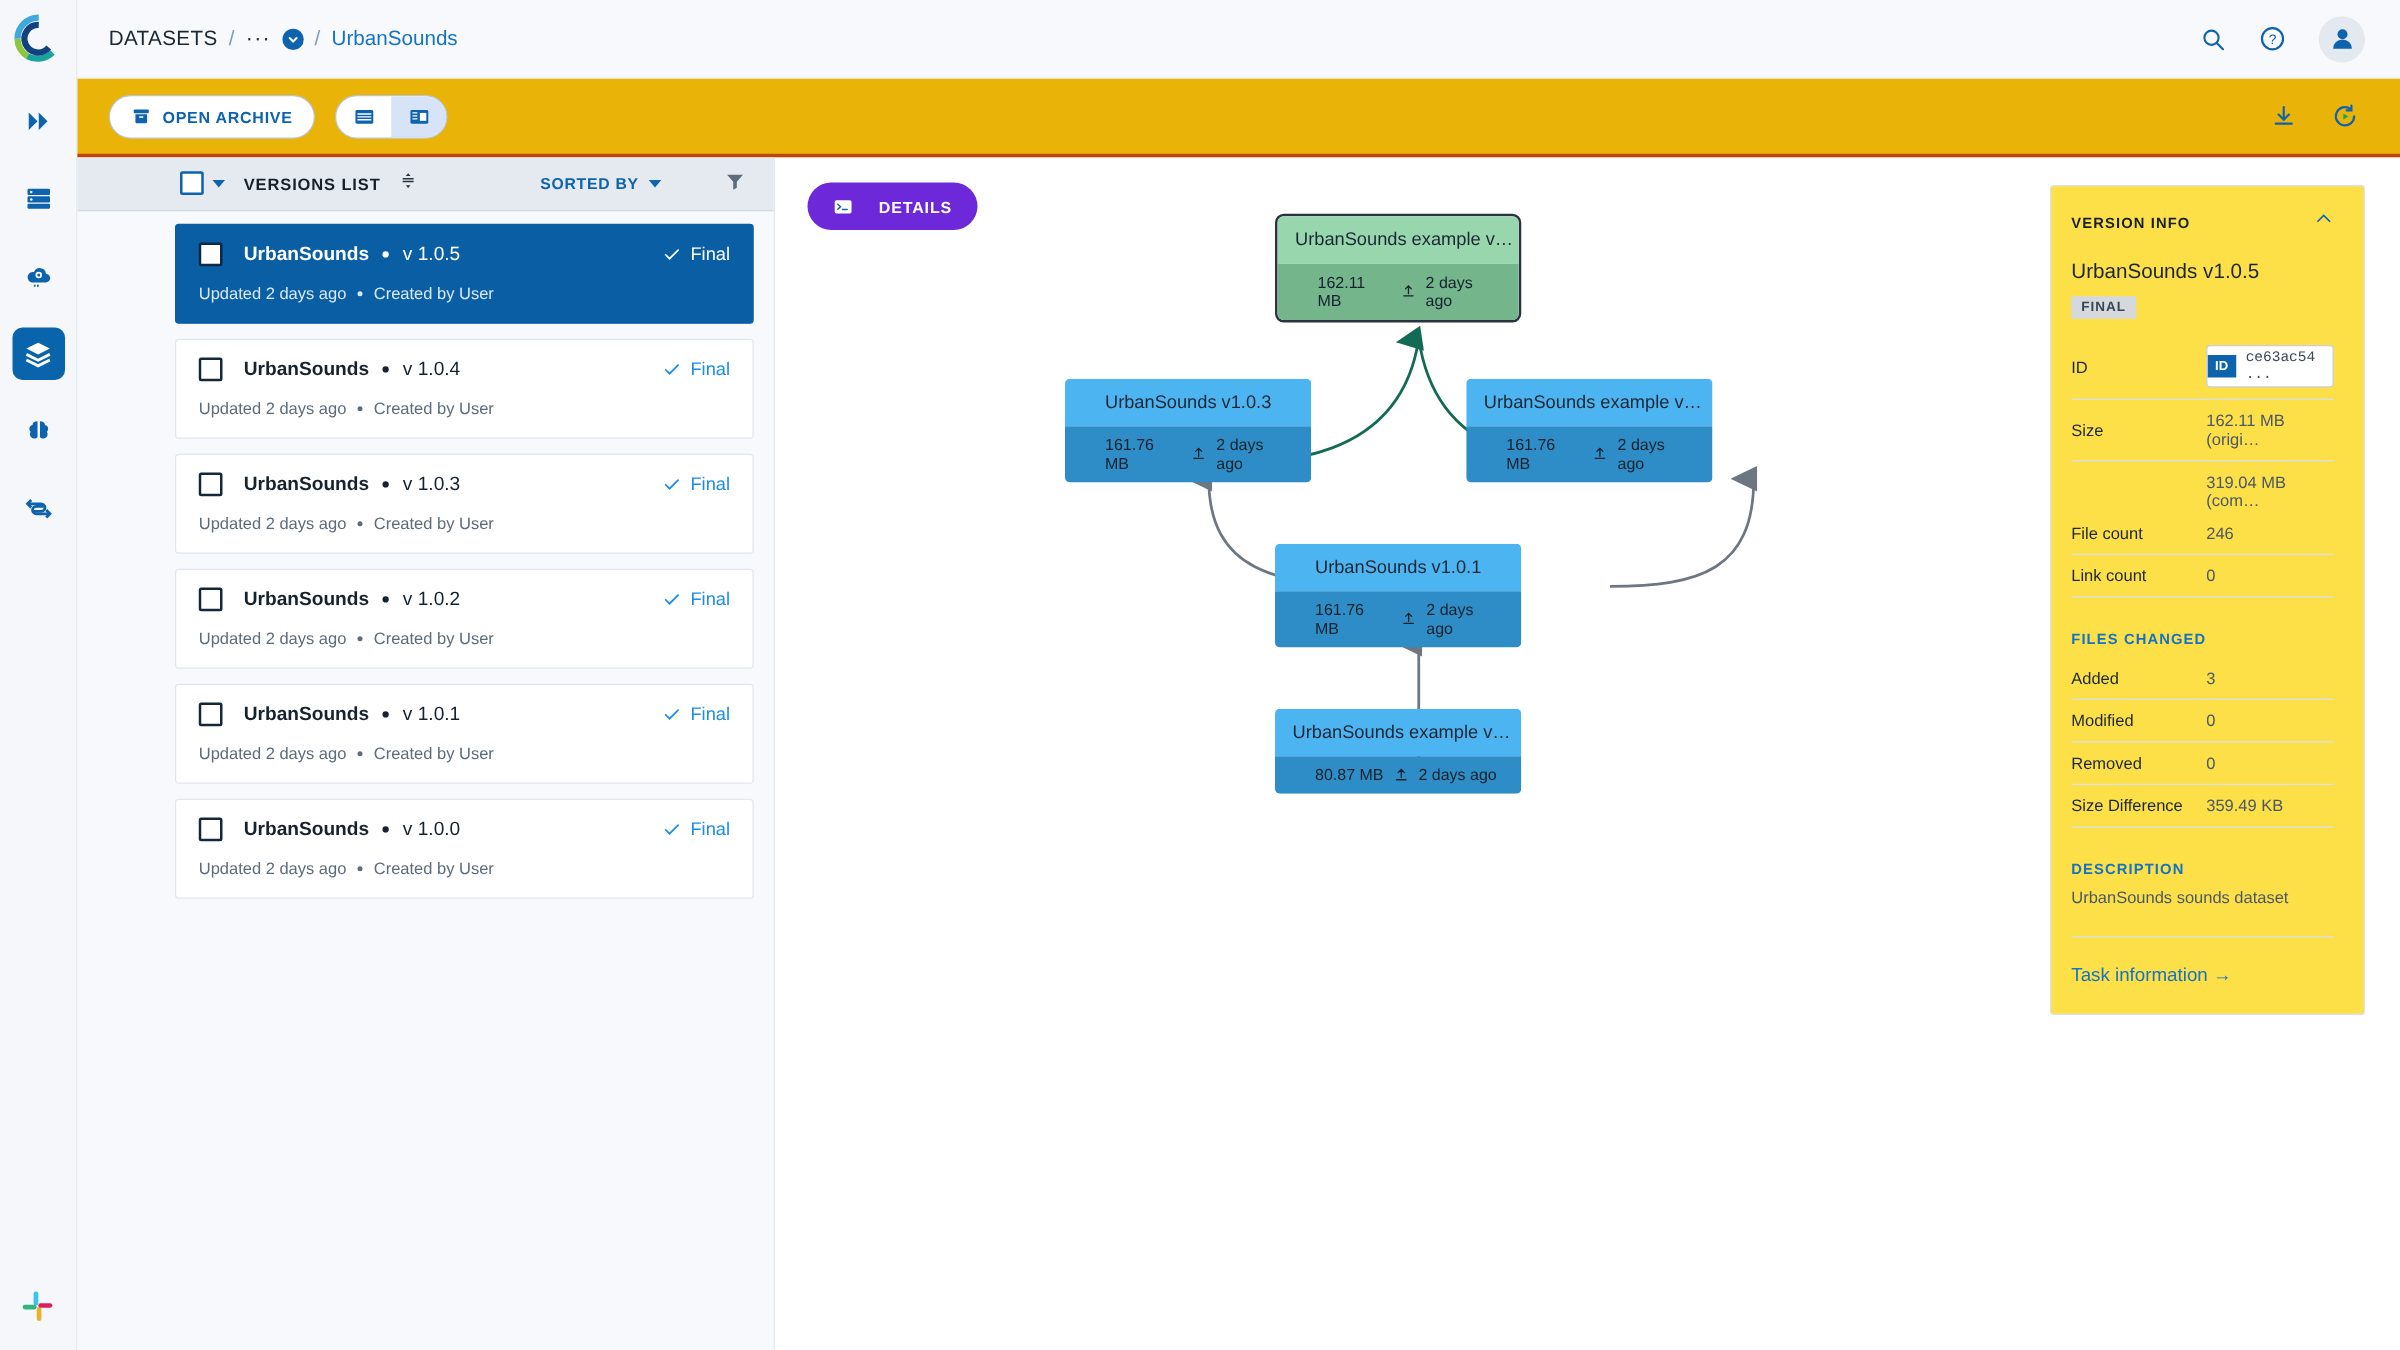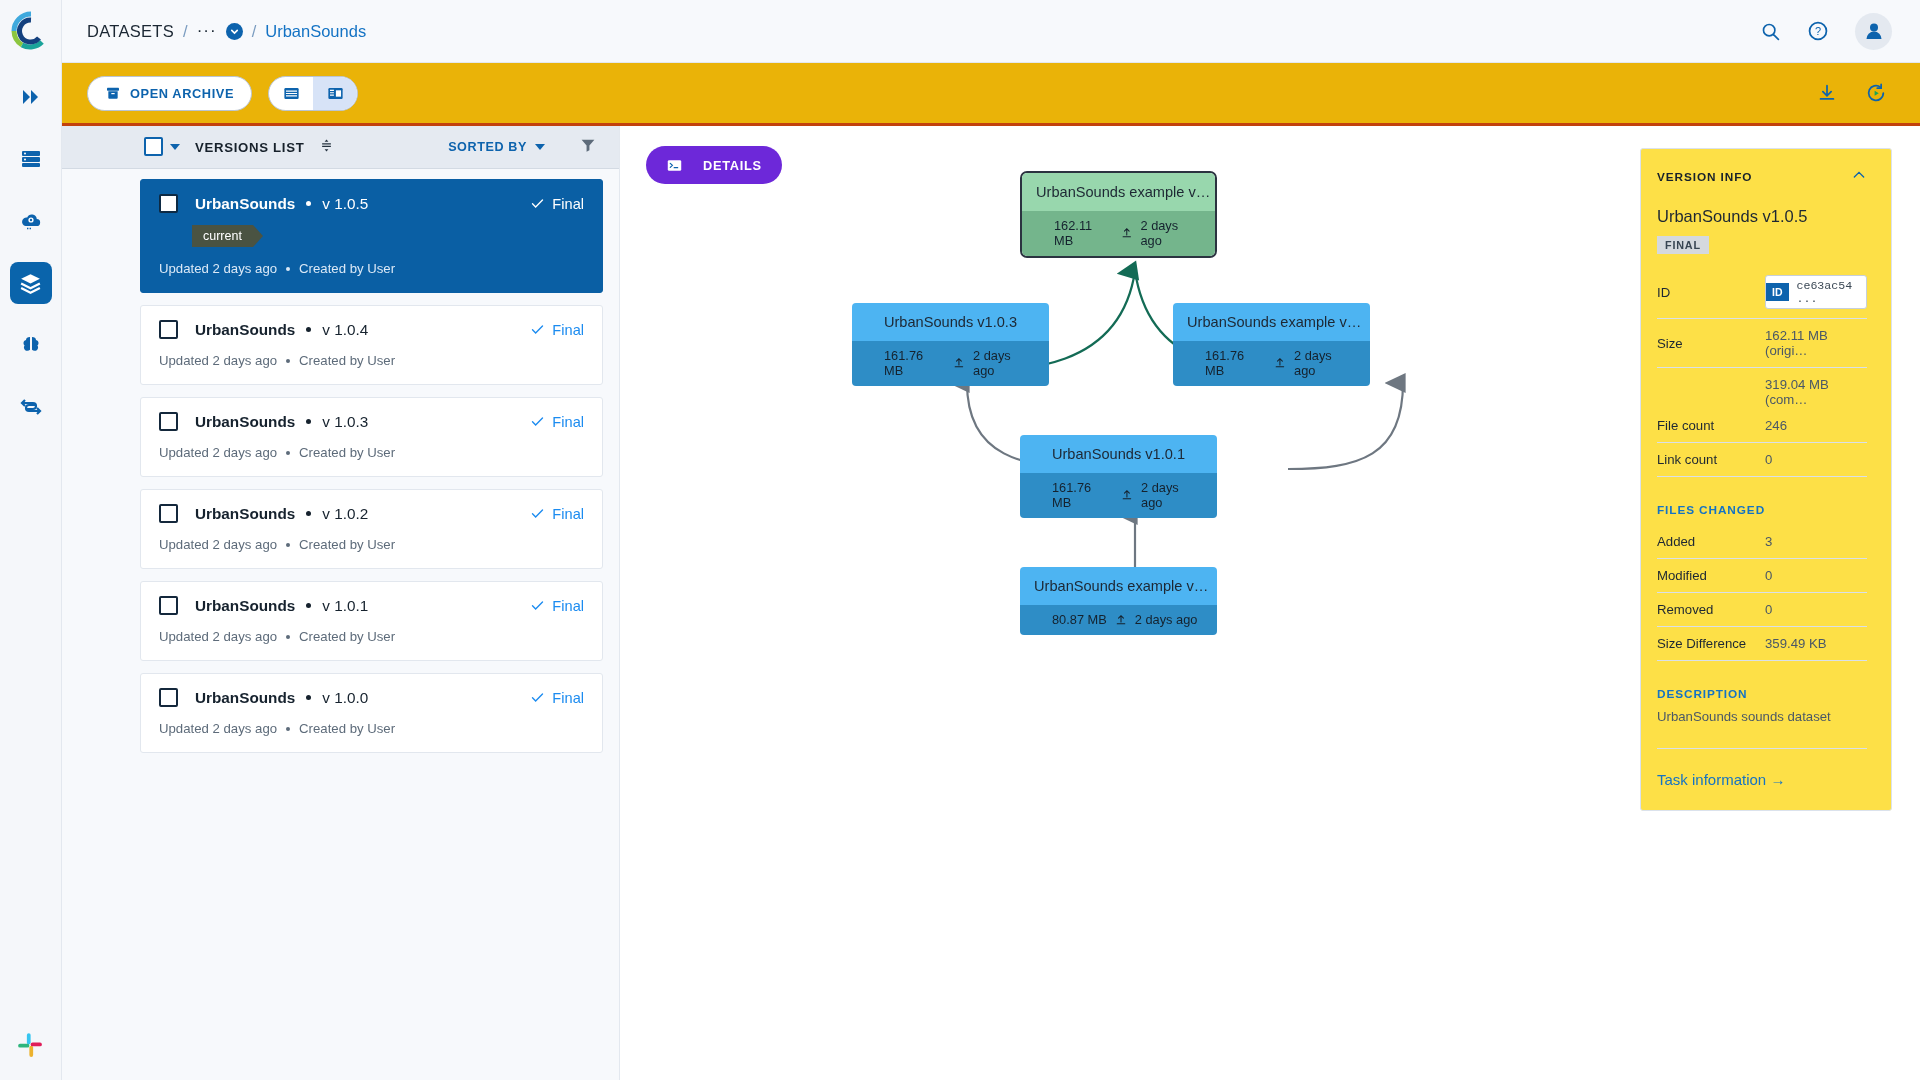--- a/index.html
+++ b/index.html
@@ -84,21 +84,21 @@
   }
   .lh-check {
     position: absolute; left: 82px; top: 11px; width: 19px; height: 19px;
     border: 2px solid #0d63ad; border-radius: 2px; background: #fff; cursor: pointer;
   }
   .caret-dn {
     width: 0; height: 0; border-left: 5px solid transparent; border-right: 5px solid transparent;
     border-top: 6px solid #0d63ad; cursor: pointer;
   }
   .lh-title { font-size: 13.2px; font-weight: 700; letter-spacing: .7px; color: #17212b; }
-  .lh-right { margin-left: auto; display: flex; align-items: center; gap: 34px; }
+  .lh-right { margin-left: auto; display: flex; align-items: center; gap: 50px; }
   .sortby { display: flex; align-items: center; gap: 8px; cursor: pointer;
     color: #0d63ad; font-size: 12.6px; font-weight: 700; letter-spacing: .6px; }
 
   .vlist { padding: 10px 16px 0 78px; }
   .vcard {
     background: #fff; border: 1px solid #e2e7ee; border-radius: 3px;
     margin-bottom: 12px; padding: 14px 18px 16px 18px; cursor: pointer; position: relative;
   }
   .vcard.sel { background: #0a5fa4; border-color: #0a5fa4; }
   .vrow1 { display: flex; align-items: center; }
@@ -355,21 +355,20 @@
             <span class="vname">UrbanSounds</span>
             <span class="vdot"></span>
             <span class="vver">v 1.0.5</span>
             <span class="vstatus">
               <svg width="15" height="15" viewBox="0 0 24 24">
                 <path d="M4 12.5l5 5L20 6.5" fill="none" stroke="currentColor" stroke-width="2.2" stroke-linecap="round"></path>
               </svg>
               <span>Final</span>
             </span>
           </div>
-          <div><span class="vtag">current</span></div>
           <div class="vmeta">
             <span>Updated 2 days ago</span>
             <span class="vdot2"></span>
             <span>Created by User</span>
           </div>
         </div>
         <div class="vcard">
           <div class="vrow1">
             <div class="vcheck"></div>
             <span class="vname">UrbanSounds</span>

